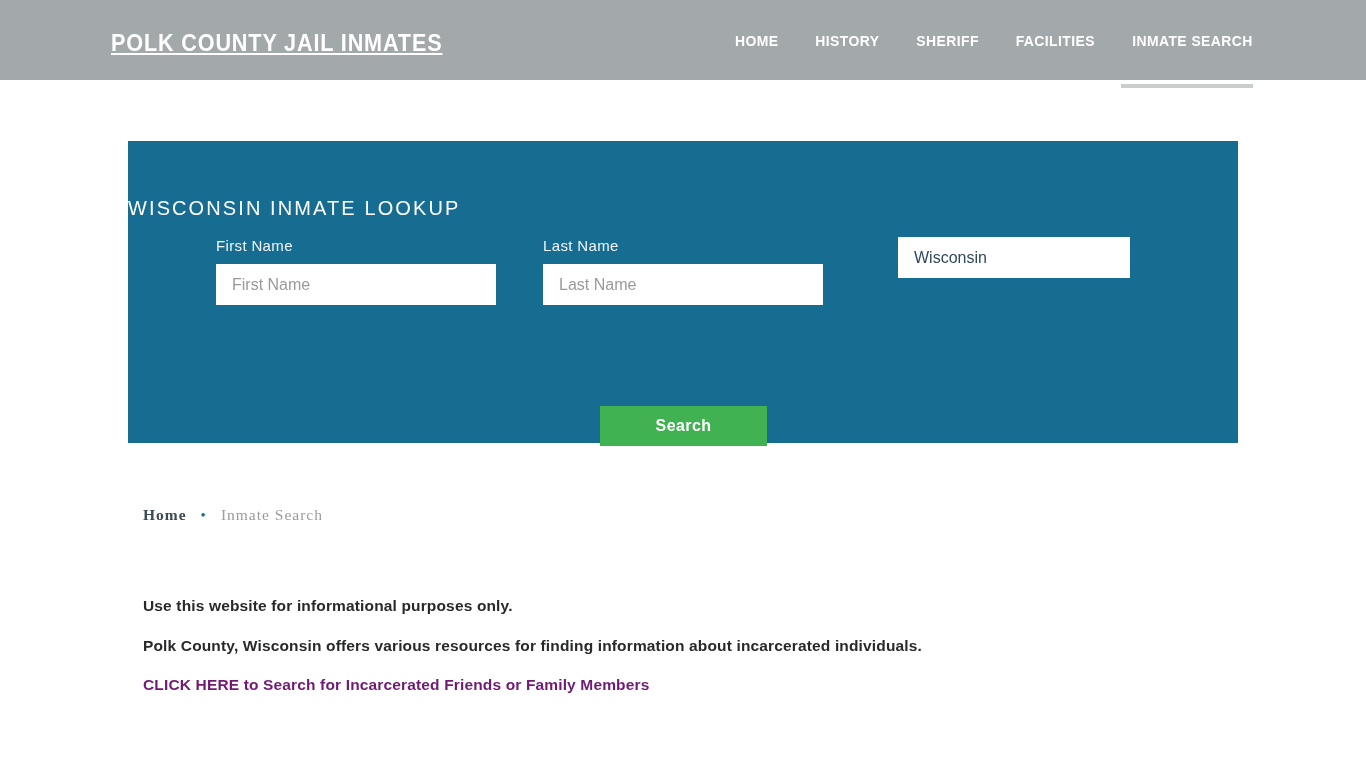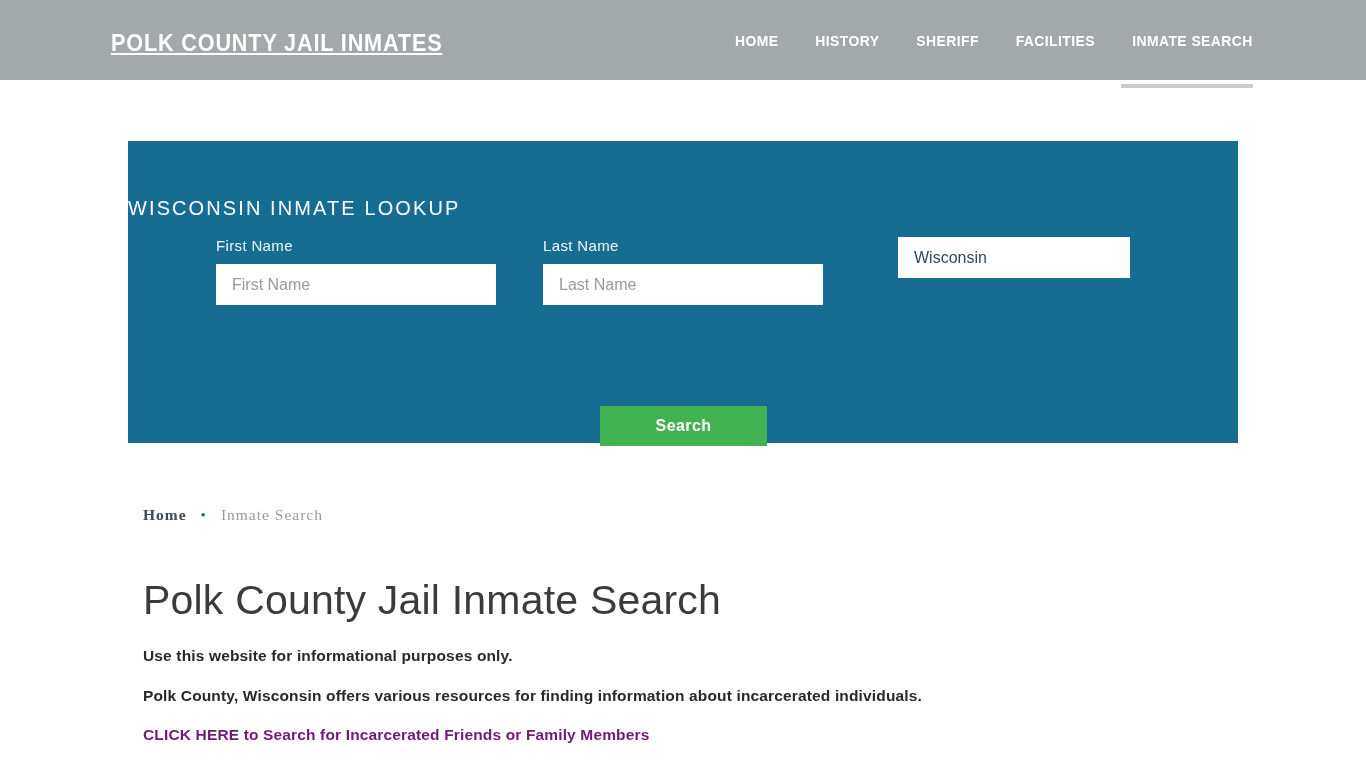--- a/index.html
+++ b/index.html
@@ -239,18 +239,17 @@
   <button class="search-button">Search</button>
 </section>
 
 <nav class="breadcrumb">
   <a class="crumb-home" href="#">Home</a>
   <span class="crumb-sep">•</span>
   <span class="crumb-current">Inmate Search</span>
 </nav>
 
 <main class="content">
-  <h1 class="page-title">Polk County Jail Inmate Search</h1>
   <p class="body-text p1">Use this website for informational purposes only.</p>
   <p class="body-text p2">Polk County, Wisconsin offers various resources for finding information about incarcerated individuals.</p>
   <a class="content-link" href="#">CLICK HERE to Search for Incarcerated Friends or Family Members</a>
 
 </main>
 
 </body></html>

